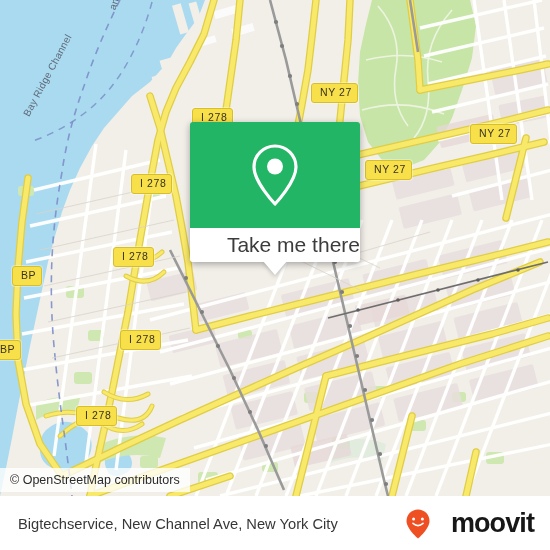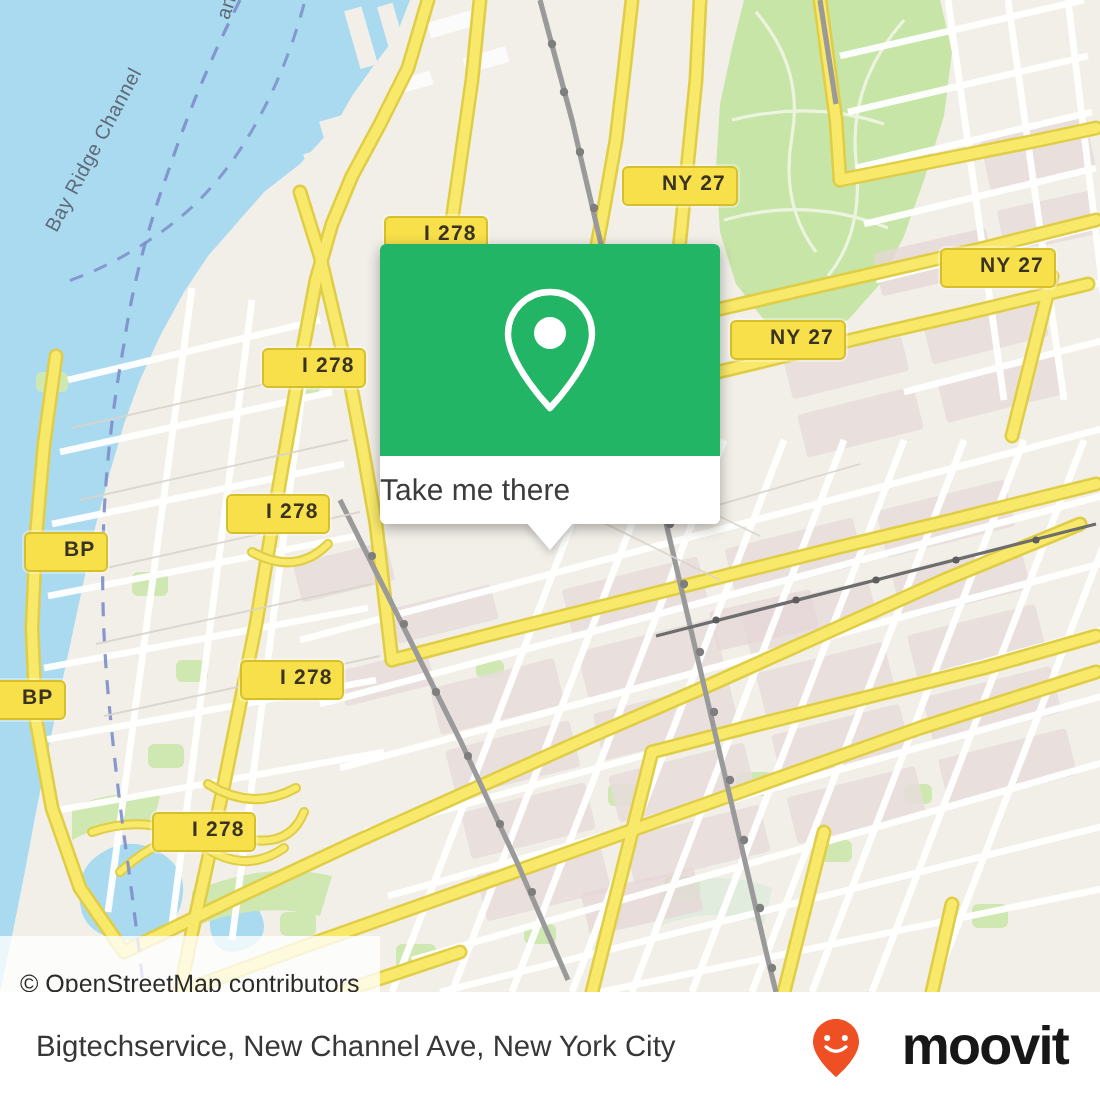--- a/index.html
+++ b/index.html
@@ -38,24 +38,24 @@
   }
 
   
   .shield {
     position: absolute;
     background: #f7e04a;
     border: 1.5px solid #d6bf2a;
     border-radius: 3px;
     color: #3a3222;
     font-family: "Liberation Sans", sans-serif;
-    font-weight: bold;
+    font-weight: normal;
     font-size: 10.5px;
     line-height: 1;
-    padding: 3px 5px 4px 19px;
+    padding: 3px 5px 4px 8px;
     letter-spacing: 0.6px;
     white-space: nowrap;
     box-shadow: 0 0 0 1px rgba(255,255,255,0.35);
   }
 
   
   .water-label {
     position: absolute;
     color: #5f6a78;
     font-size: 10px;
@@ -82,23 +82,23 @@
     display: flex;
     align-items: center;
     justify-content: center;
   }
   #popup-label {
     background: #ffffff;
     height: 34px;
     border-radius: 0 0 3px 3px;
     display: flex;
     align-items: center;
-    justify-content: flex-start;
+    justify-content: flex-end;
     color: #3c3c3c;
-    font-size: 15px;
+    font-size: 21px;
     font-family: "Liberation Sans", sans-serif;
     position: relative;
     z-index: 2;
   }
   #popup-pointer {
     position: absolute;
     left: 50%;
     margin-left: -12px;
     bottom: -13px;
     width: 0; height: 0;
@@ -110,21 +110,21 @@
   }
 
   
   #attribution {
     position: absolute;
     left: 0;
     top: 468px;
     height: 24px;
     display: flex;
     align-items: center;
-    padding: 12px 10px 0 10px;
+    padding: 0 10px 0 10px;
     background: rgba(255,255,255,0.78);
     color: #2b2b2b;
     font-size: 12.5px;
     z-index: 45;
     white-space: nowrap;
   }
 
   
   #footer {
     position: absolute;

